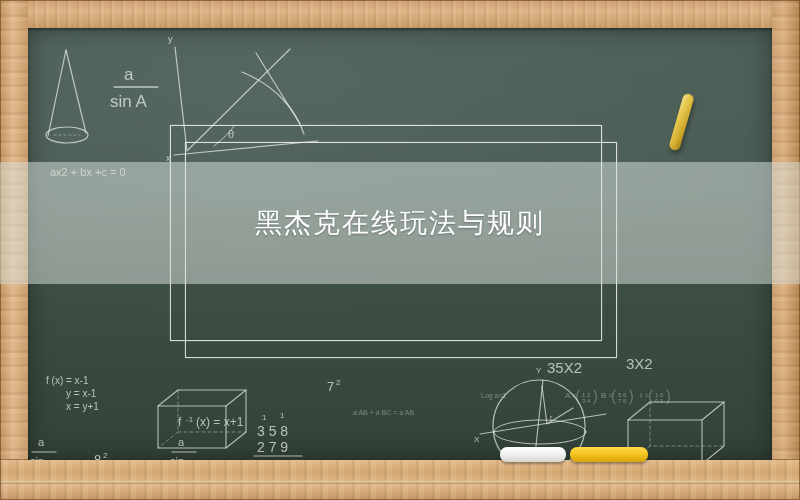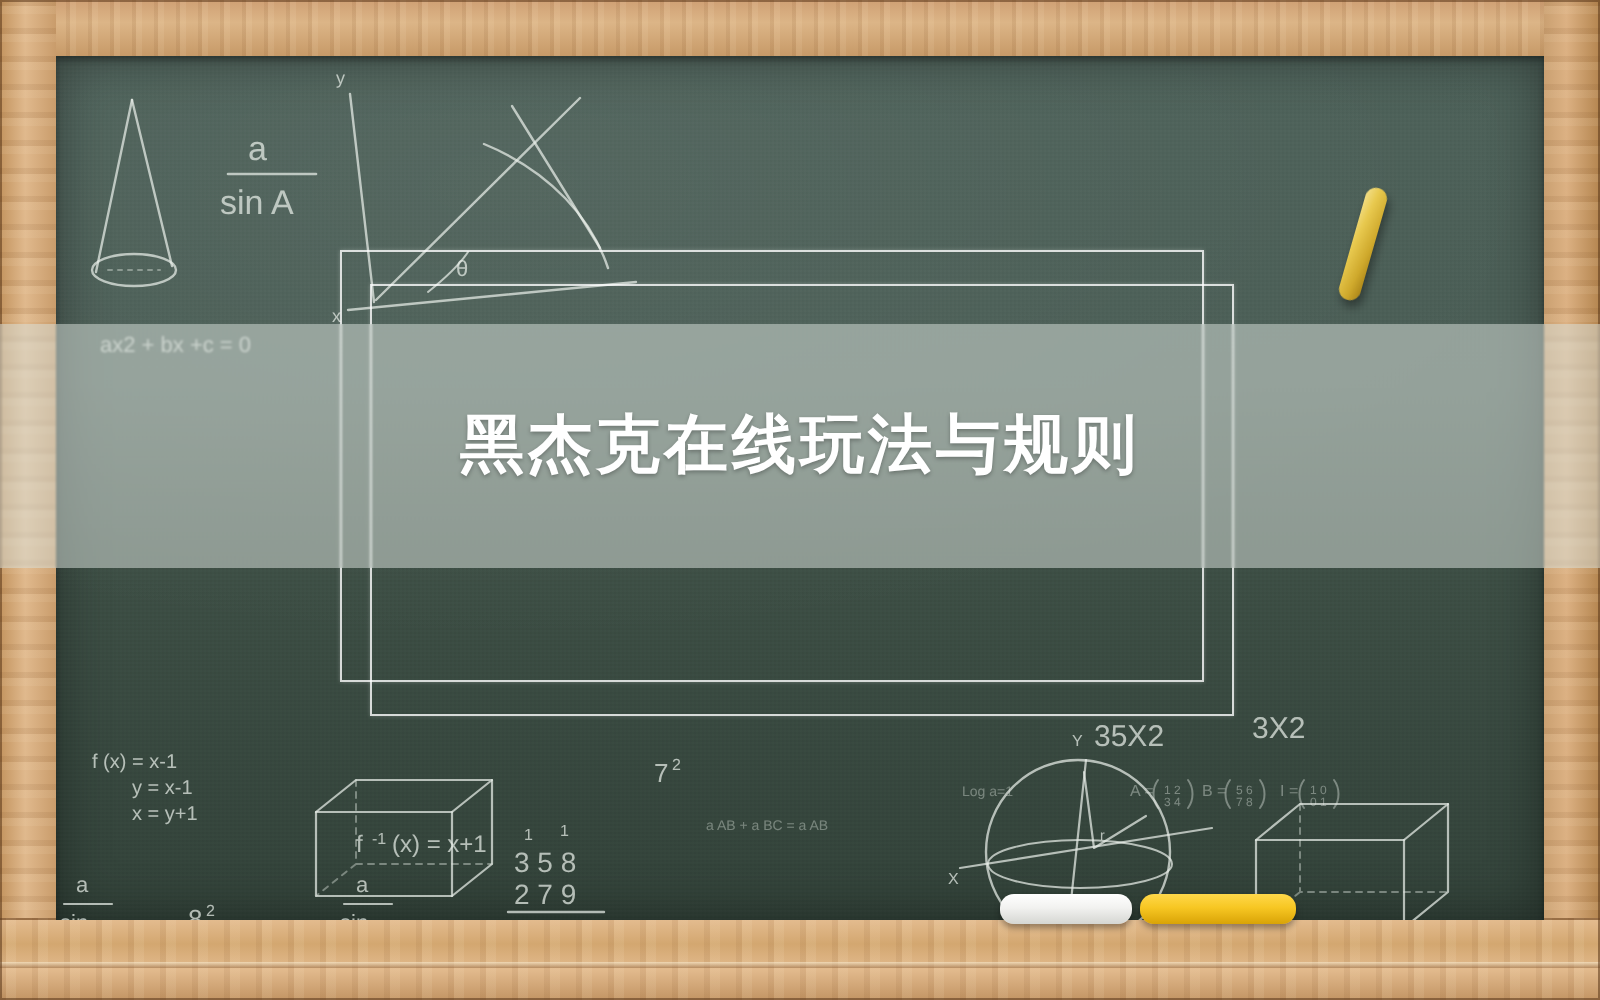--- a/index.html
+++ b/index.html
@@ -83,21 +83,21 @@
 
   
   .band{
     position:absolute;left:0;right:0;top:162px;height:122px;
     background:rgba(216,224,219,.52);
     backdrop-filter:blur(0.5px);
   }
   .title{
     position:absolute;left:0;right:0;top:162px;height:122px;
     display:flex;align-items:center;justify-content:center;
-    color:#ffffff;font-size:32px;letter-spacing:2px;font-weight:700;
+    color:#ffffff;font-size:27px;letter-spacing:2px;font-weight:400;
     text-shadow:0 1px 2px rgba(0,0,0,.28);
     font-family:"Liberation Sans","DejaVu Sans",sans-serif;
     white-space:nowrap;
   }
 
   
   .chalk-stick-wall{
     position:absolute;left:676px;top:93px;width:11px;height:58px;
     border-radius:6px;transform:rotate(16deg);
     background:linear-gradient(100deg,#f3e08c 0%,#e8c94f 30%,#cfa92c 70%,#a98317 100%);

